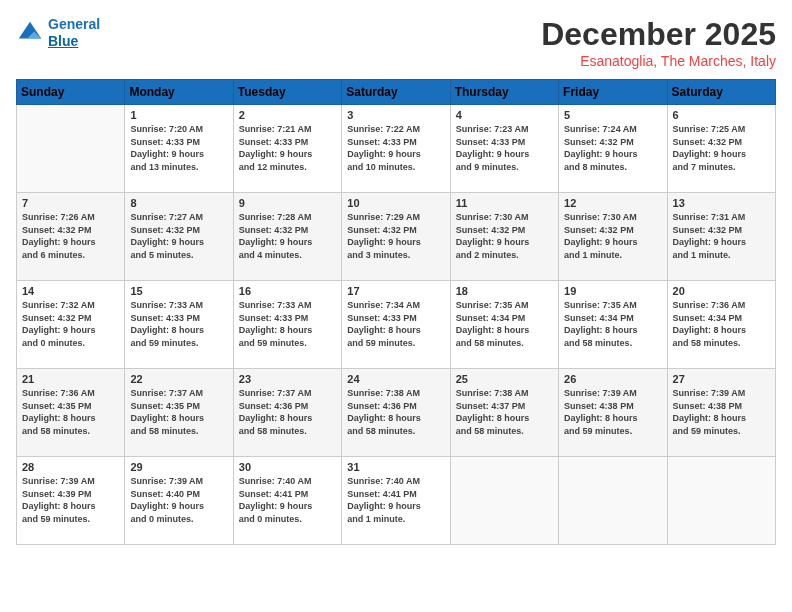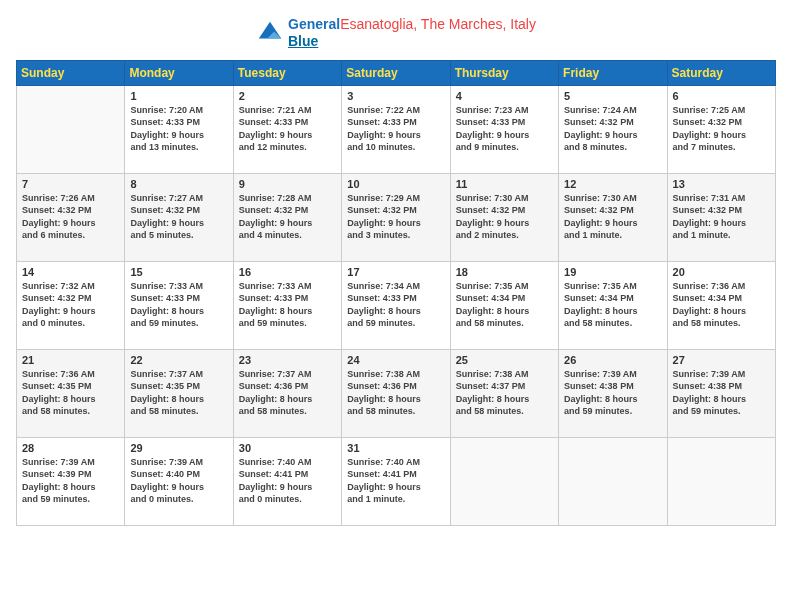--- a/index.html
+++ b/index.html
@@ -9,21 +9,20 @@
       width: 792px;
       height: 612px;
       overflow: hidden;
     }
     .page {
       width: 792px;
       height: 516px;
       padding: 16px;
       display: flex;
       flex-direction: column;
-      align-items: center;
     }
     .header {
       display: flex;
       justify-content: space-between;
       align-items: flex-start;
       margin-bottom: 10px;
     }
     .logo {
       display: flex;
       align-items: center;
@@ -56,21 +55,21 @@
     }
     .calendar {
       flex: 1;
       border: 1px solid #ccc;
       border-collapse: collapse;
       width: 100%;
       table-layout: fixed;
     }
     .calendar th {
       background: #1a6fbd;
-      color: #fde047;
+      color: #000000;
       font-size: 12px;
       font-weight: bold;
       padding: 5px 4px;
       text-align: left;
       border: 1px solid #1a5fa0;
     }
     .calendar td {
       vertical-align: top;
       border: 1px solid #ccc;
       padding: 4px 5px;
@@ -112,20 +111,21 @@
       <svg class="logo-icon" viewBox="0 0 40 40">
         <polygon points="20,4 36,28 4,28" fill="#1a6fbd"></polygon>
         <polygon points="26,18 36,28 16,28" fill="#5aabde"></polygon>
       </svg>
       <div class="logo-text">
         <div><span>General</span></div>
         <div style="color:#0369a1;text-decoration:underline;">Blue</div>
       </div>
     </div>
     <div class="title-block">
+      <div class="month-title">December 2025</div>
       <div class="subtitle">Esanatoglia, The Marches, Italy</div>
     </div>
   </div>
 
   <table class="calendar">
     <thead>
       <tr>
       <th>Sunday</th>
           <th>Monday</th>
           <th>Tuesday</th>

